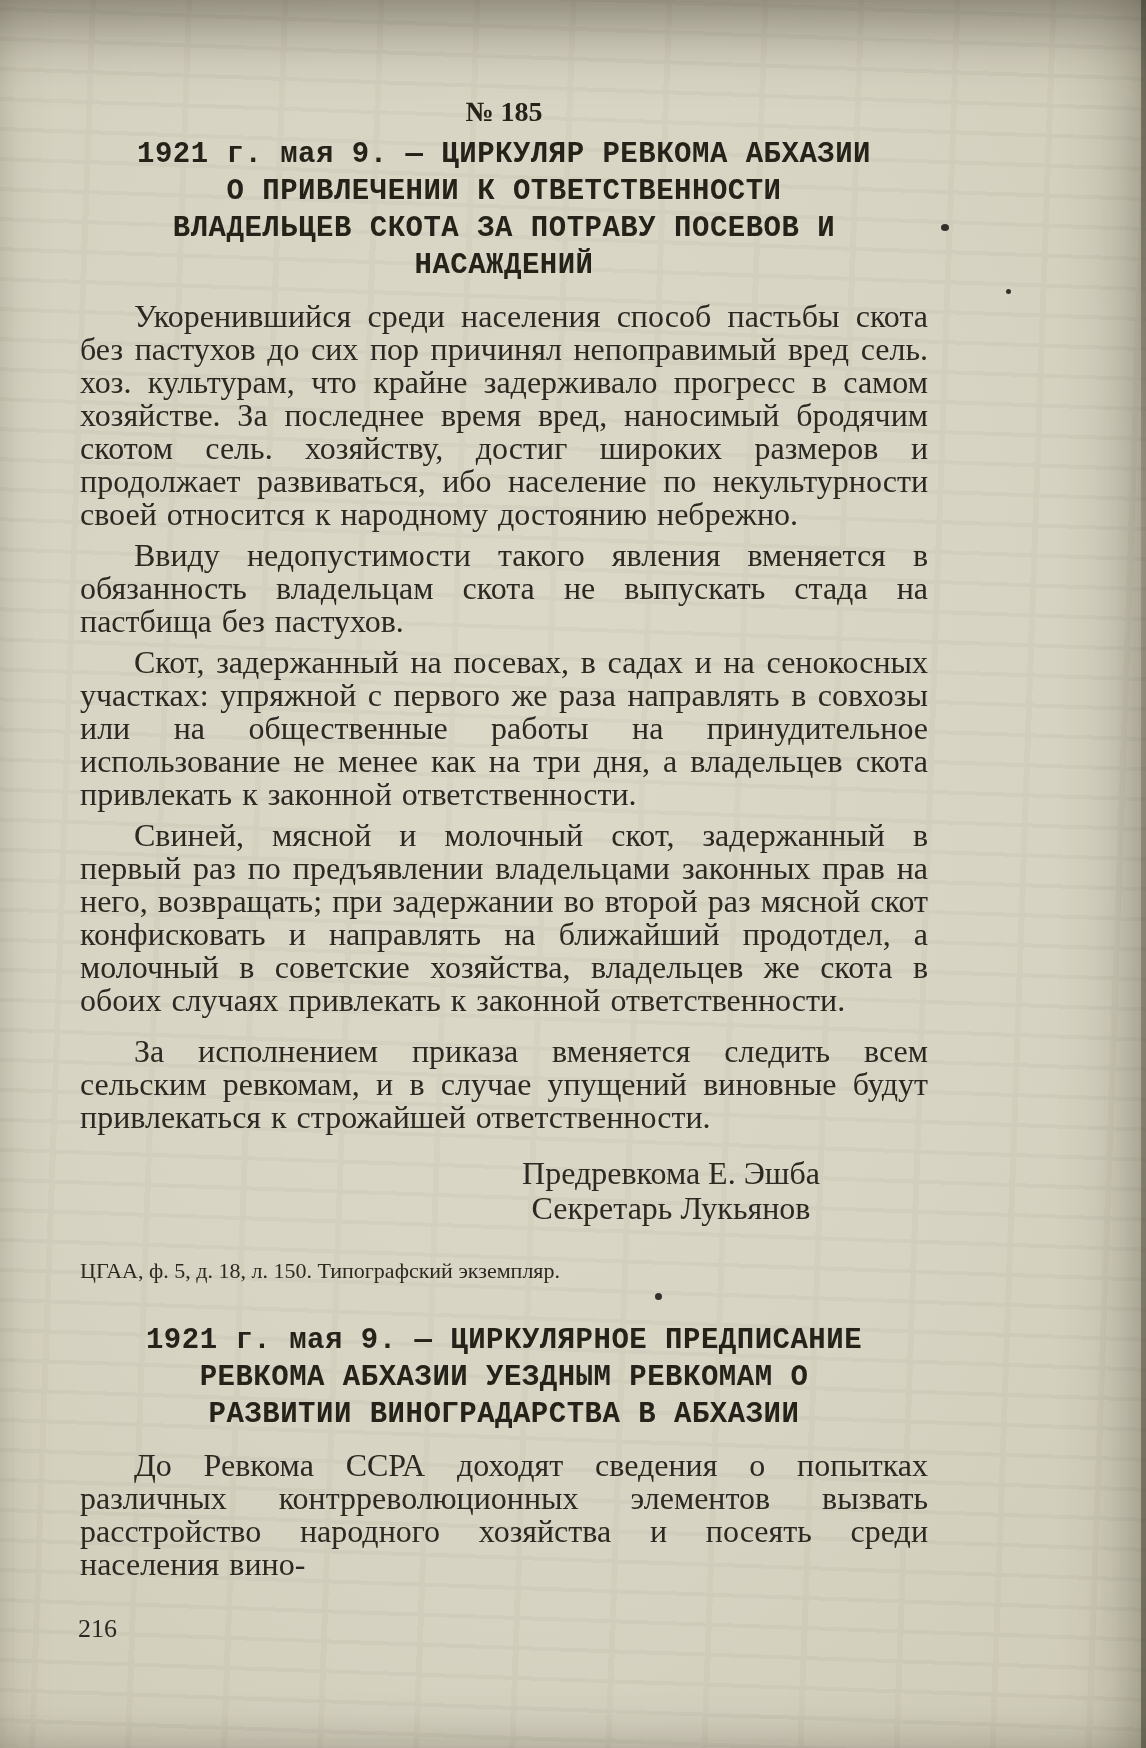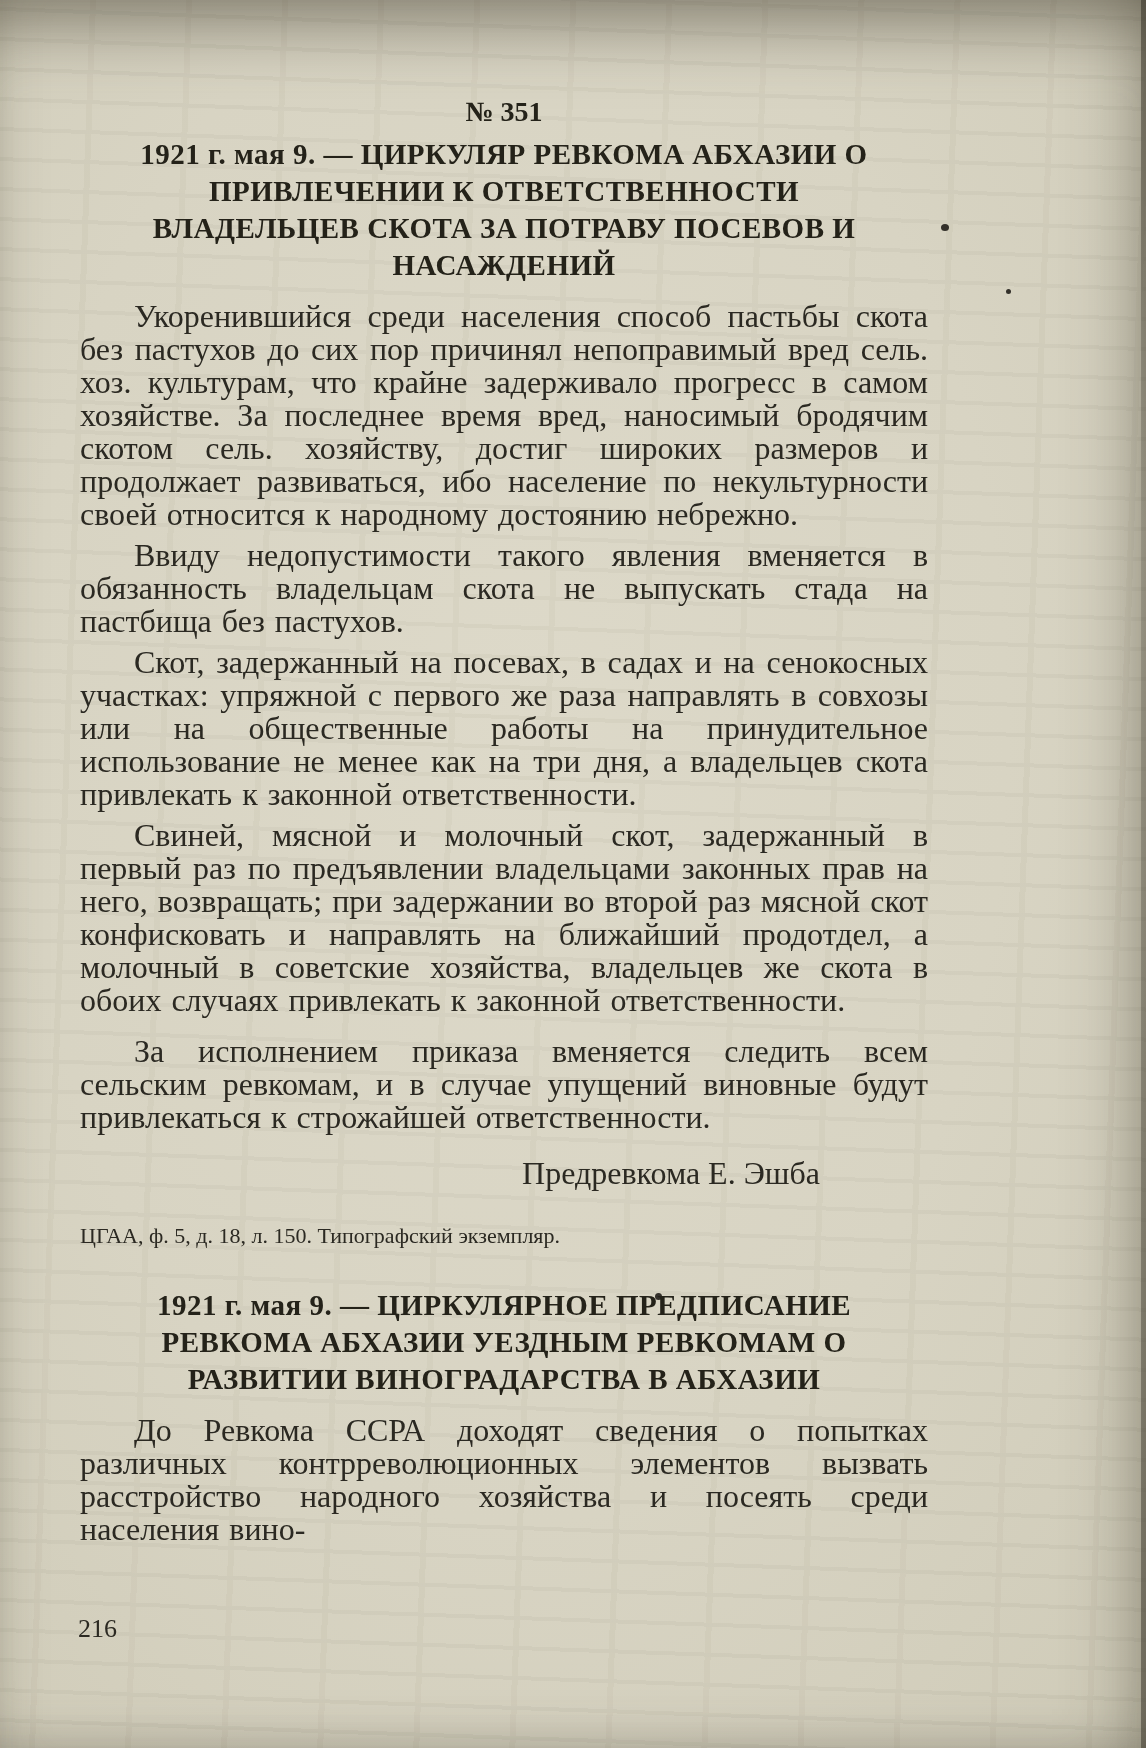--- a/index.html
+++ b/index.html
@@ -60,20 +60,21 @@
   }
   .doc-title {
     margin: 0 auto 16px auto;
     max-width: 750px;
     text-align: center;
     font-weight: bold;
     font-size: 29px;
     line-height: 37px;
     letter-spacing: 0.5px;
     color: #242219;
+    font-family: Liberation Mono, monospace;
   }
   .body-par {
     margin: 8px 0 0 0;
     font-size: 32px;
     line-height: 33px;
     text-align: justify;
     text-indent: 54px;
     word-spacing: 2px;
   }
   .doc-title + .body-par { margin-top: 6px; }
@@ -115,30 +116,31 @@
 <div class="page">
   <div class="texture"></div>
   <div class="edge-line"></div>
   <div class="speck speck-1"></div>
   <div class="speck speck-2"></div>
   <div class="speck speck-3"></div>
 
   <div class="content" style="color: rgb(43, 41, 34);">
 
     <div class="doc">
-      <div class="doc-number">№ 351</div>
+      <div class="doc-number">№ 185</div>
       <h1 class="doc-title">1921 г. мая 9. — ЦИРКУЛЯР РЕВКОМА АБХАЗИИ О ПРИВЛЕЧЕНИИ К ОТВЕТСТВЕННОСТИ ВЛАДЕЛЬЦЕВ СКОТА ЗА ПОТРАВУ ПОСЕВОВ И НАСАЖДЕНИЙ</h1>
       <p class="body-par">Укоренившийся среди населения способ пастьбы скота без пастухов до сих пор причинял непоправимый вред сель. хоз. культурам, что крайне задерживало прогресс в самом хозяйстве. За последнее время вред, наносимый бродячим скотом сель. хозяйству, достиг широких размеров и продолжает развиваться, ибо население по некультурности своей относится к народному достоянию небрежно.</p>
       <p class="body-par">Ввиду недопустимости такого явления вменяется в обязанность владельцам скота не выпускать стада на пастбища без пастухов.</p>
       <p class="body-par">Скот, задержанный на посевах, в садах и на сенокосных участках: упряжной с первого же раза направлять в совхозы или на общественные работы на принудительное использование не менее как на три дня, а владельцев скота привлекать к законной ответственности.</p>
       <p class="body-par">Свиней, мясной и молочный скот, задержанный в первый раз по предъявлении владельцами законных прав на него, возвращать; при задержании во второй раз мясной скот конфисковать и направлять на ближайший продотдел, а молочный в советские хозяйства, владельцев же скота в обоих случаях привлекать к законной ответственности.</p>
       <p class="body-par pre-sig">За исполнением приказа вменяется следить всем сельским ревкомам, и в случае упущений виновные будут привлекаться к строжайшей ответственности.</p>
 
       <div class="signatures">
         <div class="sig">Предревкома Е. Эшба</div>
+        <div class="sig">Секретарь Лукьянов</div>
       </div>
 
       <div class="source">ЦГАА, ф. 5, д. 18, л. 150. Типографский экземпляр.</div>
     </div>
 
     <div class="doc doc2">
       <h1 class="doc-title">1921 г. мая 9. — ЦИРКУЛЯРНОЕ ПРЕДПИСАНИЕ РЕВКОМА АБХАЗИИ УЕЗДНЫМ РЕВКОМАМ О РАЗВИТИИ ВИНОГРАДАРСТВА В АБХАЗИИ</h1>
       <p class="body-par">До Ревкома ССРА доходят сведения о попытках различных контрреволюционных элементов вызвать расстройство народного хозяйства и посеять среди населения вино-</p>
     </div>
 

